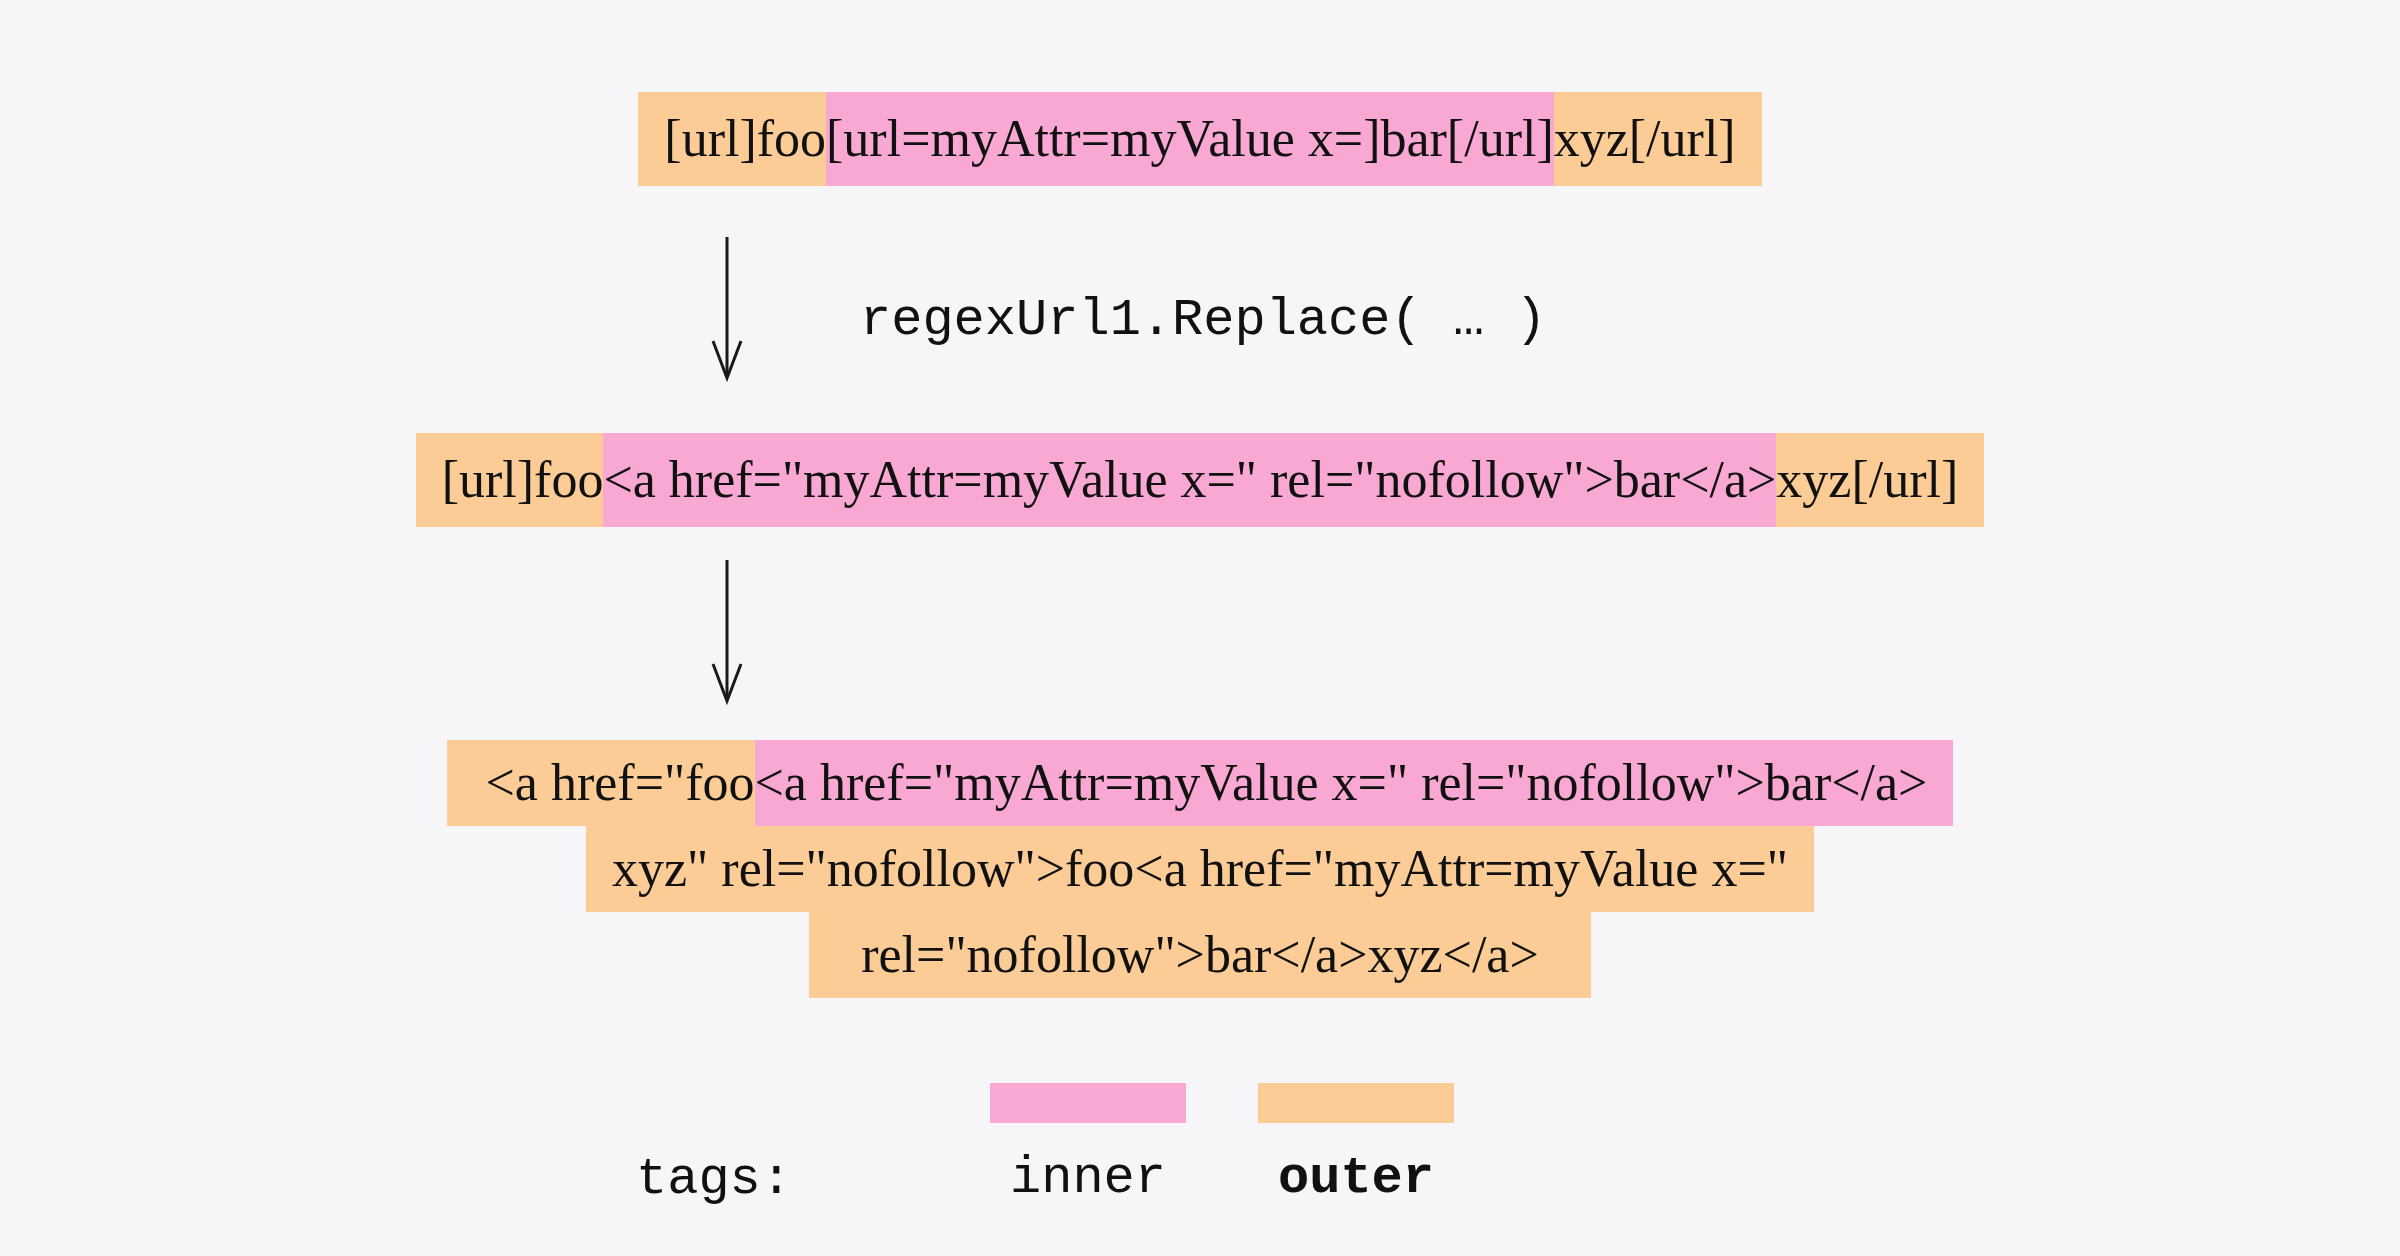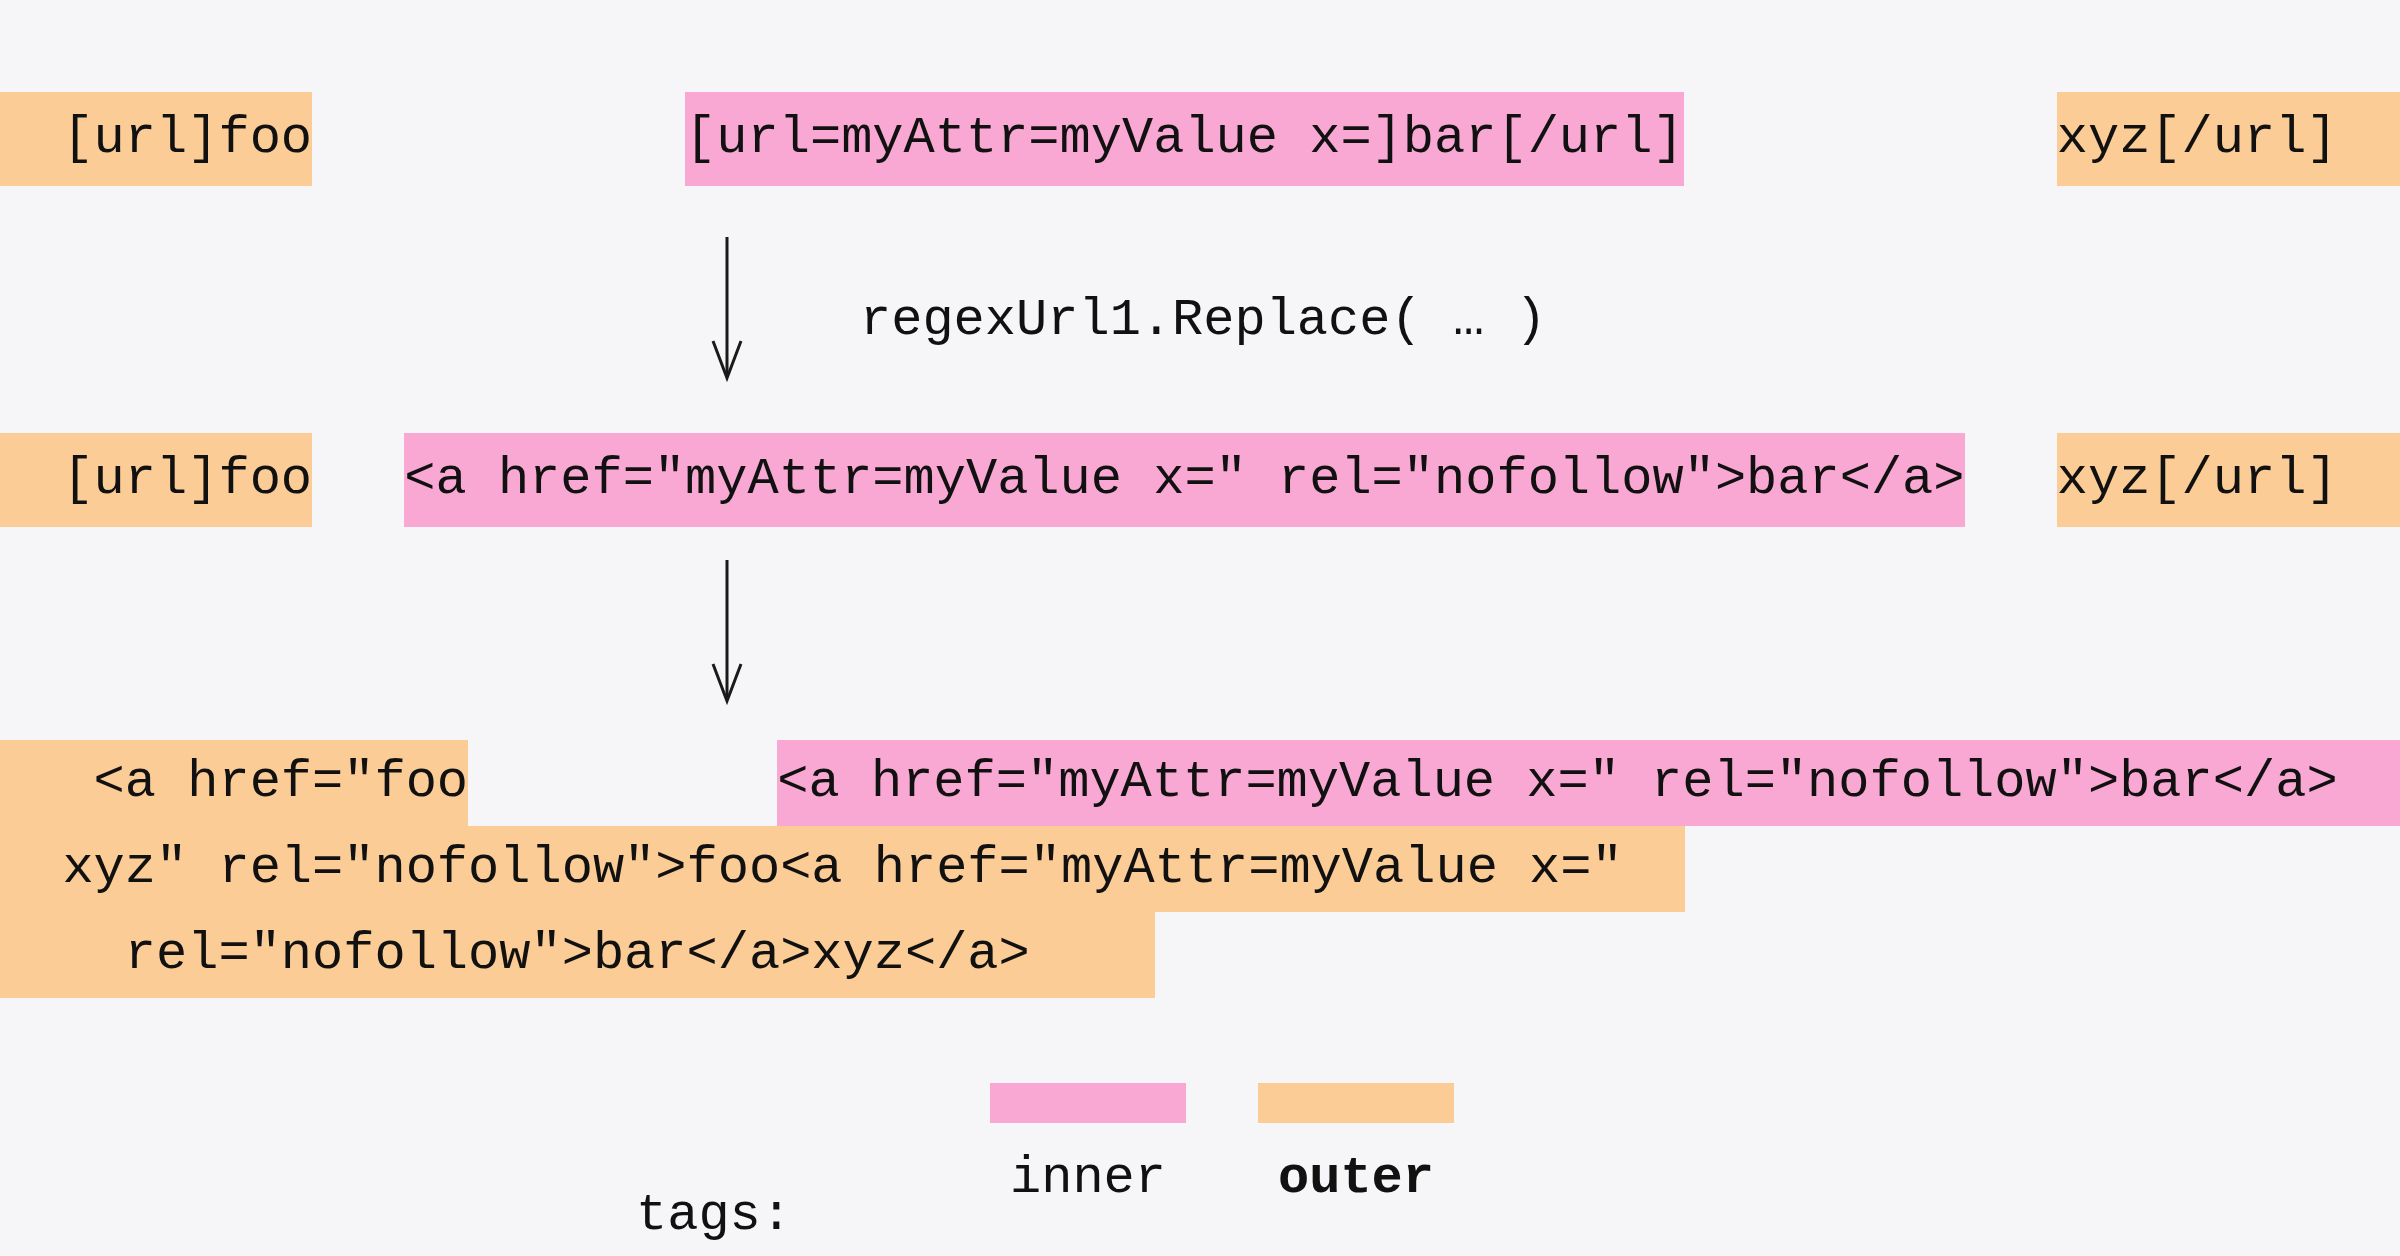--- a/index.html
+++ b/index.html
@@ -11,21 +11,22 @@
     font-family: "Liberation Mono", "DejaVu Sans Mono", monospace;
     font-size: 52px;
     color: #111111;
     overflow: hidden;
   }
   .code-row {
     position: absolute;
     left: 0;
     right: 0;
     display: flex;
-    justify-content: space-between;
+    justify-content: center;
+    font-family: Liberation Serif, serif;
   }
   .code-row span {
     display: block;
     white-space: pre;
   }
   .row-tall span { line-height: 94px; }
   .row-wrap span { line-height: 86px; }
   .hl-outer { background: #fccc96; }
   .hl-inner { background: #f9a8d4; }
   .arrow {
@@ -35,21 +36,20 @@
   }
   .xform-label {
     position: absolute;
     white-space: pre;
     line-height: 70px;
   }
   .legend-title {
     position: absolute;
     white-space: pre;
     line-height: 70px;
-    margin-top: 36px;
   }
   .legend-item {
     position: absolute;
     width: 196px;
     display: flex;
     flex-direction: column;
     align-items: center;
     justify-content: space-between;
   }
   .legend-swatch {

